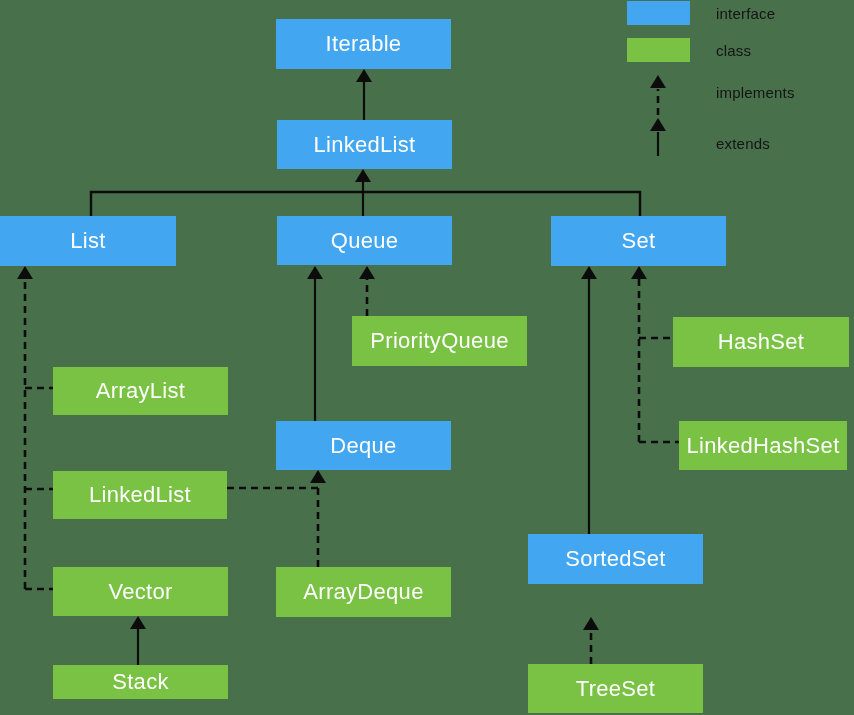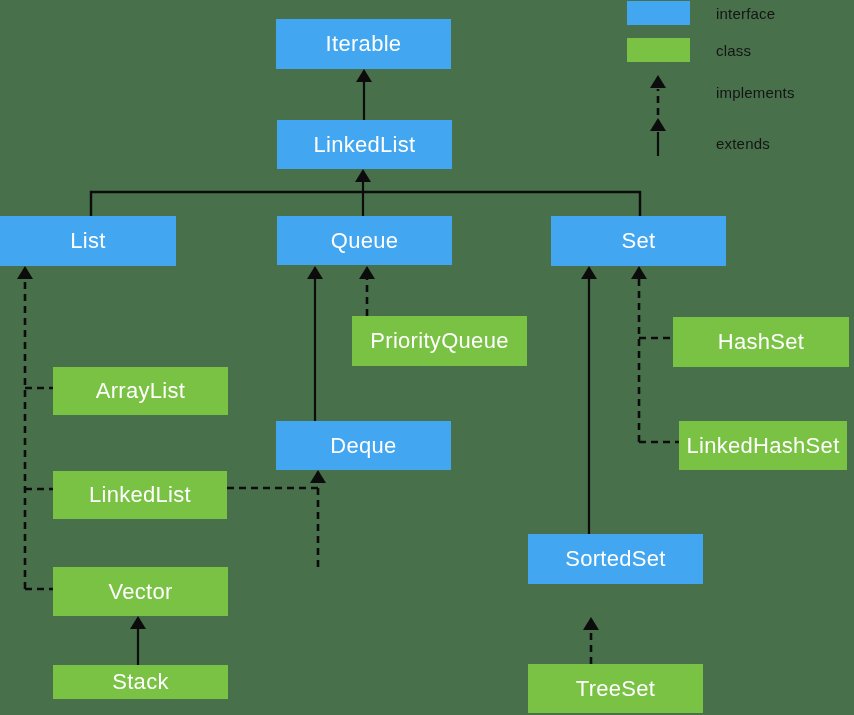--- a/index.html
+++ b/index.html
@@ -132,20 +132,23 @@
     </div>
   <div class="node" style="left:679px;top:421px;width:168px;height:49px" data-type="class">
       <span>LinkedHashSet</span>
     </div>
   <div class="node" style="left:53px;top:567px;width:175px;height:49px" data-type="class">
       <span>Vector</span>
     </div>
   <div class="node" style="left:53px;top:471px;width:174px;height:48px" data-type="class">
       <span>LinkedList</span>
     </div>
+  <div class="node" style="left:276px;top:567px;width:175px;height:50px" data-type="class">
+      <span>ArrayDeque</span>
+    </div>
   <div class="node" style="left:528px;top:534px;width:175px;height:50px" data-type="interface">
       <span>SortedSet</span>
     </div>
   <div class="node" style="left:53px;top:665px;width:175px;height:34px" data-type="class">
       <span>Stack</span>
     </div>
   <div class="node" style="left:528px;top:664px;width:175px;height:49px" data-type="class">
       <span>TreeSet</span>
     </div>
 

